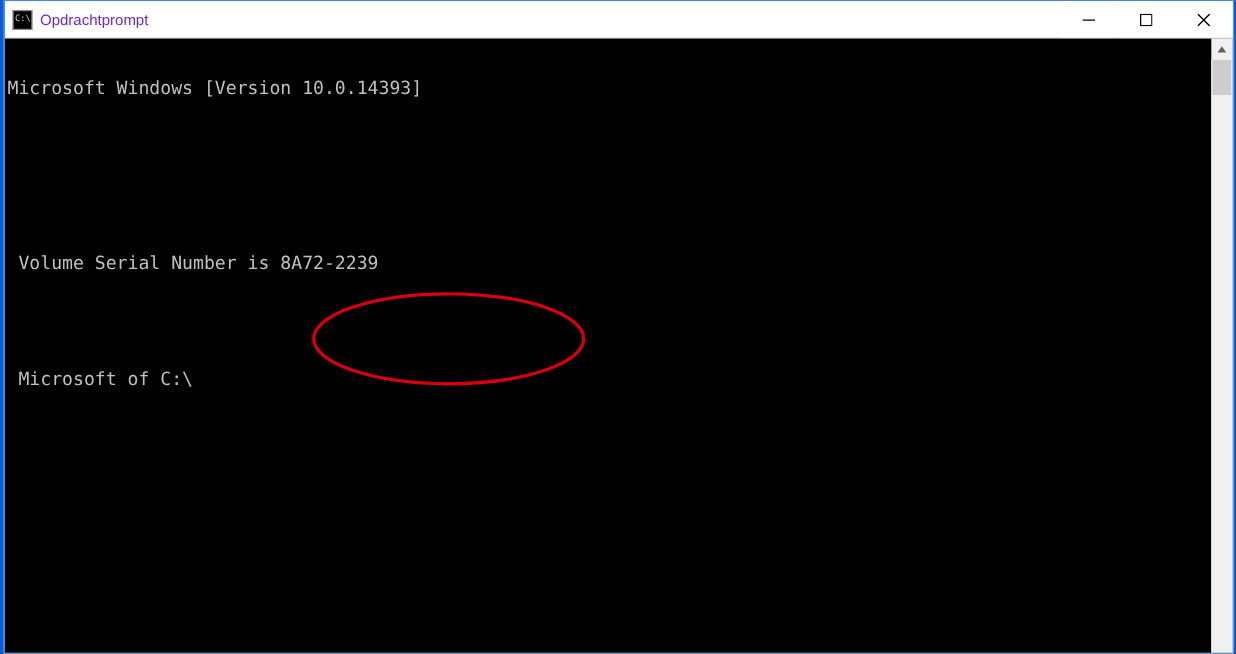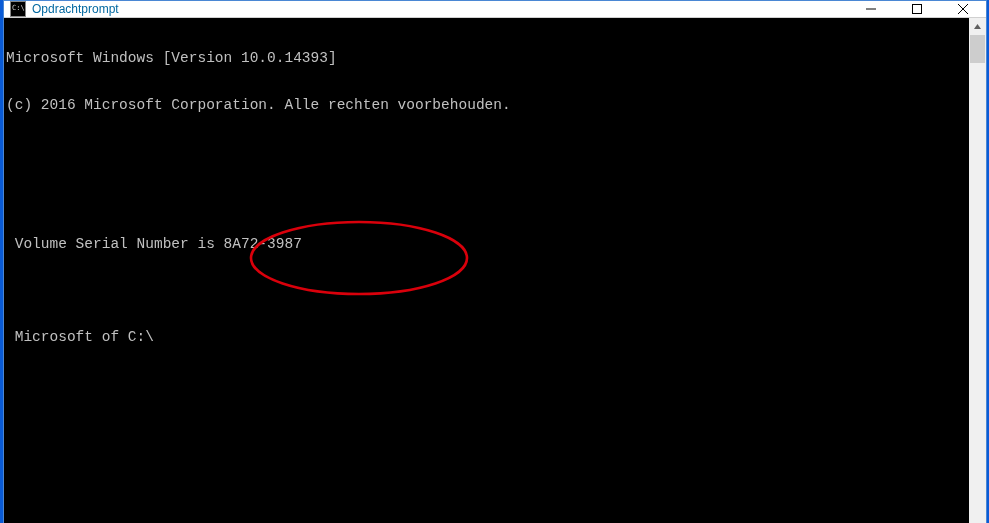--- a/index.html
+++ b/index.html
@@ -34,21 +34,21 @@
     width: 16px;
     height: 16px;
     margin-right: 6px;
     display: flex;
     align-items: center;
     justify-content: center;
   }
   .titlebar .app-icon svg { display: block; }
   .titlebar .title {
     font-size: 12px;
-    color: #0369a1;
+    color: #6d28d9;
     flex: 1;
   }
   .winbtns { display: flex; height: 100%; }
   .winbtn {
     width: 46px;
     height: 100%;
     display: flex;
     align-items: center;
     justify-content: center;
     background: #fff;
@@ -66,21 +66,21 @@
     background: #000;
     color: #c0c0c0;
     font-family: Consolas, "Lucida Console", monospace;
     font-size: 14.5px;
     line-height: 15.5px;
     padding: 2px 0 0 2px;
     white-space: pre;
     overflow: hidden;
     position: relative;
   }
-  .terminal .line { white-space: pre; font-family: Liberation Mono, monospace; }
+  .terminal .line { white-space: pre; }
   @keyframes blink { 50% { opacity: 0; } }
   .scrollbar {
     width: 17px;
     background: #f0f0f0;
     display: flex;
     flex-direction: column;
   }
   .sbarrow {
     height: 17px;
     background: #f0f0f0;
@@ -135,24 +135,23 @@
         <svg width="10" height="10" viewBox="0 0 10 10">
             <path d="M0 0 L10 10 M10 0 L0 10" stroke="#000" stroke-width="1"></path>
           </svg>
       </div>
     </div>
   </div>
 
   <div class="client">
     <div class="terminal" id="term">
       <div class="line">Microsoft Windows [Version 10.0.14393]</div>
-      <div class="line">(c) 2016 Microsoft Corporation. Alle rechten voorbehouden.</div>
       <div class="line"> </div>
       <div class="line"> </div>
-      <div class="line"> Volume Serial Number is 8A72-3987</div>
+      <div class="line"> Volume Serial Number is 8A72-2239</div>
       <div class="line"> </div>
       <div class="line"> Microsoft of C:\</div>
       <div class="line"> </div>
       
       
       
       
       
 
       <div class="annot" style="left:240px; top:169px;">

